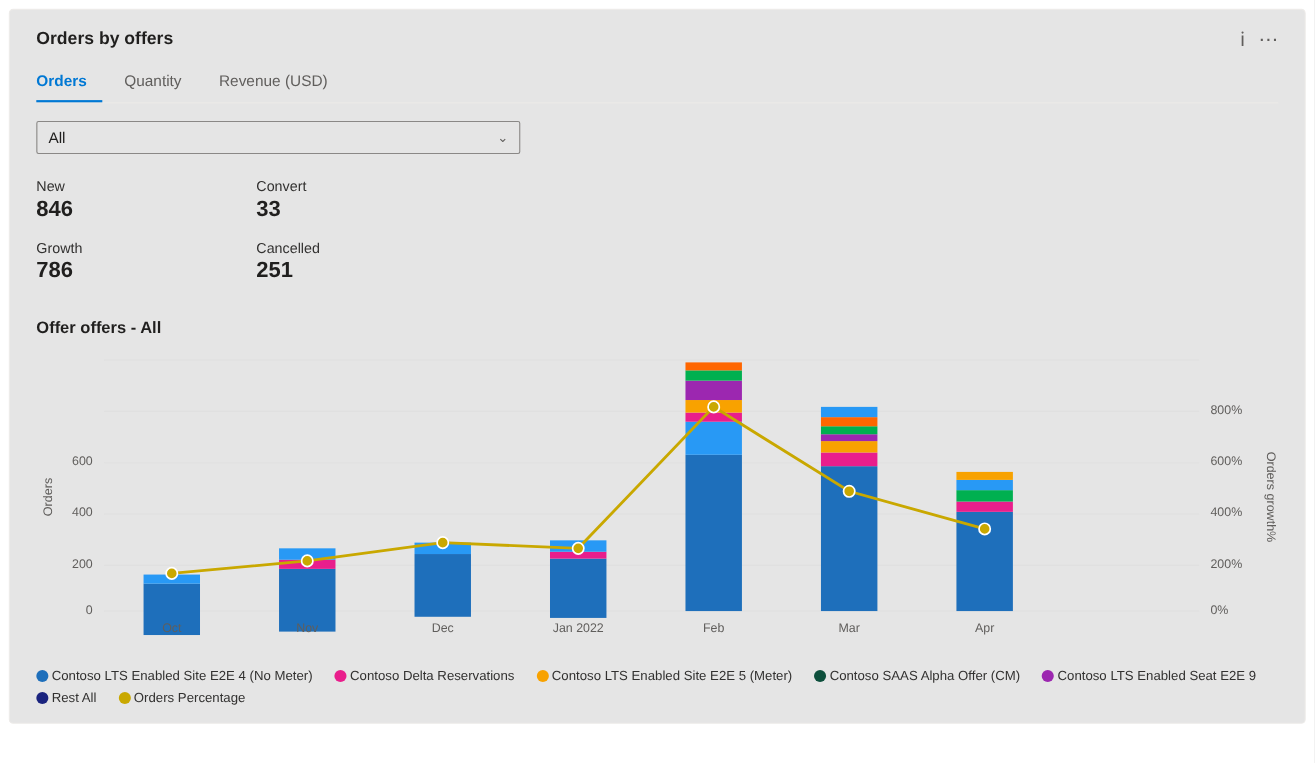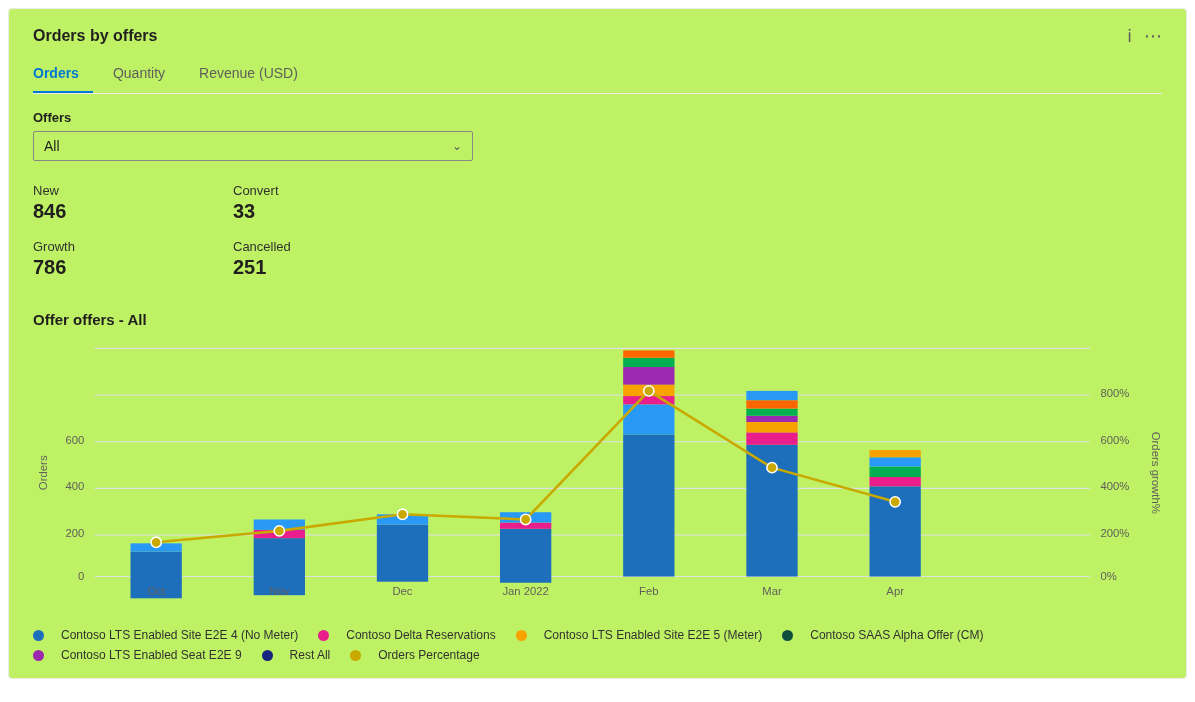--- a/index.html
+++ b/index.html
@@ -9,21 +9,21 @@
       color: #323130;
       font-size: 14px;
       width: 1195px;
       min-height: 702px;
       overflow: hidden;
     }
     .container {
       padding: 18px 24px 16px 24px;
       border: 1px solid #edebe9;
       border-radius: 4px;
-      background: #bef264;
+      background: #e5e5e5;
       margin: 8px;
     }
     .header-row {
       display: flex;
       justify-content: space-between;
       align-items: flex-start;
       margin-bottom: 12px;
     }
     .title {
       font-size: 16px;
@@ -126,21 +126,21 @@
       display: flex;
       flex-wrap: wrap;
       gap: 6px 20px;
       margin-top: 10px;
       font-size: 12px;
       color: #323130;
     }
     .legend-item {
       display: flex;
       align-items: center;
-      gap: 17px;
+      gap: 3px;
     }
     .legend-dot {
       width: 11px;
       height: 11px;
       border-radius: 50%;
       flex-shrink: 0;
     }
   </style>
 </head>
 <body>
@@ -153,21 +153,20 @@
       <span class="icon-btn">⋯</span>
     </div>
   </div>
 
   <div class="tabs">
     <div class="tab active">Orders</div>
     <div class="tab">Quantity</div>
     <div class="tab">Revenue (USD)</div>
   </div>
 
-  <div class="section-label">Offers</div>
   <div class="dropdown">
     <span>All</span>
     <span class="chevron">⌄</span>
   </div>
 
   <div class="stats-grid">
     <div class="stat-cell">
       <div class="stat-label">New</div>
       <div class="stat-value">846</div>
     </div>

